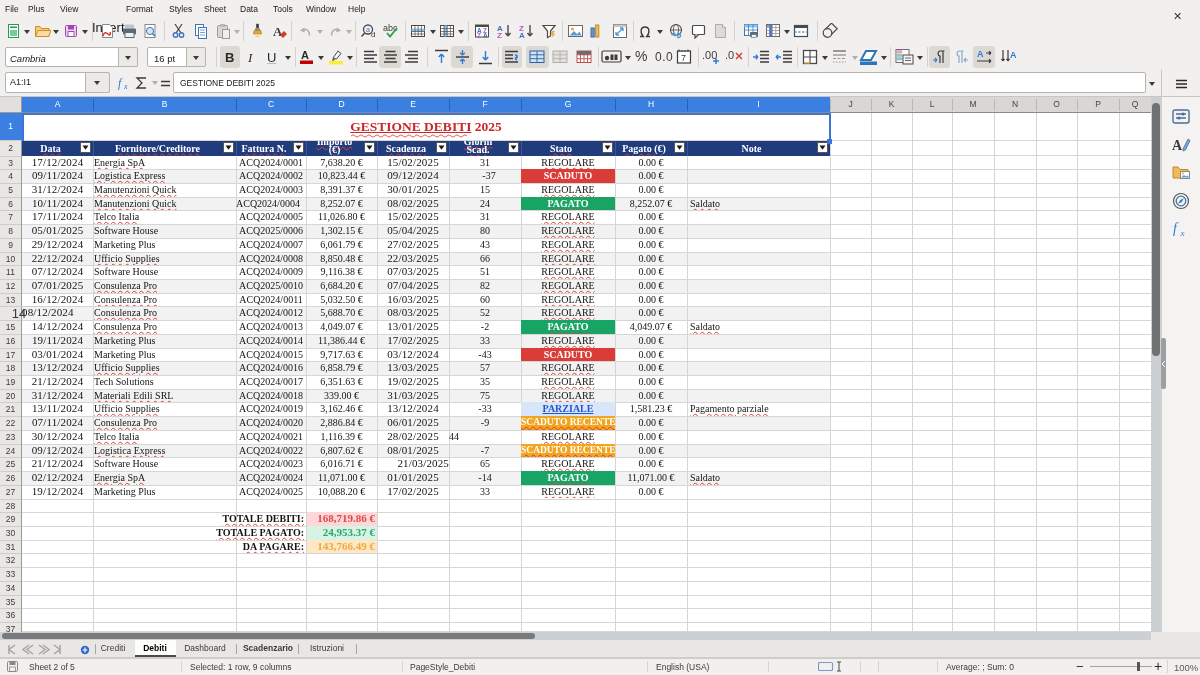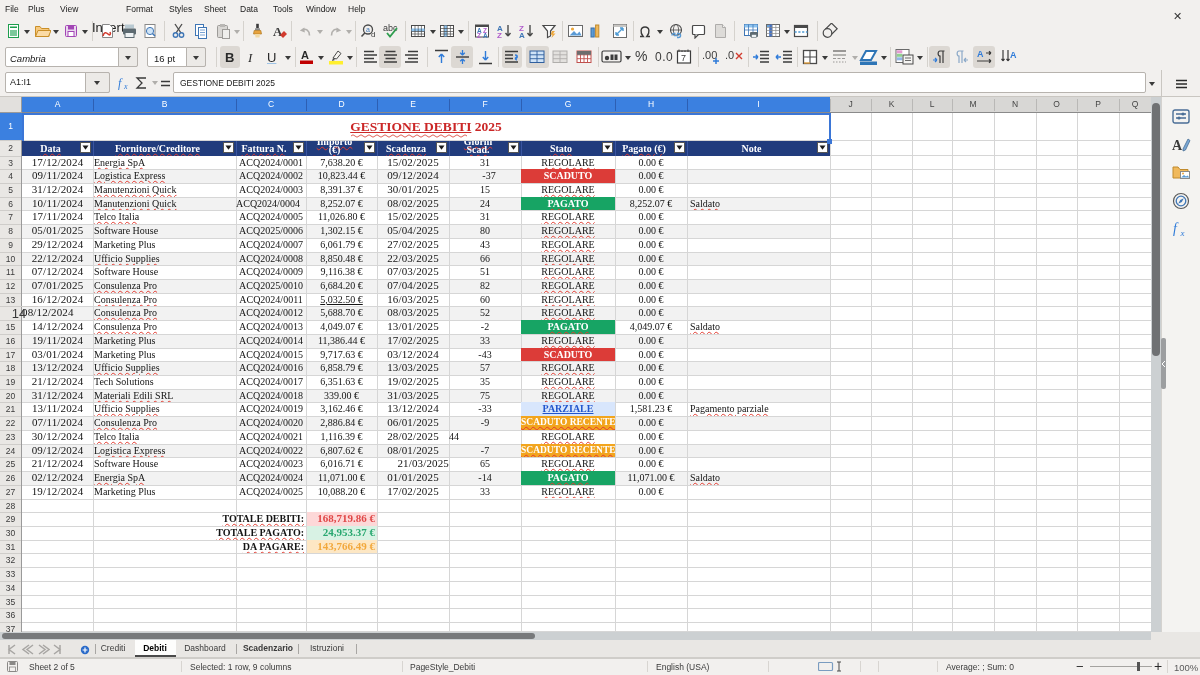--- a/index.html
+++ b/index.html
@@ -627,21 +627,21 @@
 <div class="cell " style="left:94px;top:278.98px;width:142px;height:13.72px;line-height:13.7px;text-align:left;"><span class="sp">Consulenza Pro</span></div>
 <div class="cell " style="left:236px;top:278.98px;width:70px;height:13.72px;line-height:13.7px;text-align:center;">ACQ2025/0010</div>
 <div class="cell " style="left:306px;top:278.98px;width:71px;height:13.72px;line-height:13.7px;text-align:center;">6,684.20 €</div>
 <div class="cell " style="left:377px;top:278.98px;width:72px;height:13.72px;line-height:13.7px;text-align:center;font-size:11px;letter-spacing:0.15px">07/04/2025</div>
 <div class="cell " style="left:449px;top:278.98px;width:72px;height:13.72px;line-height:13.7px;text-align:center;">82</div>
 <div class="cell " style="left:521px;top:278.98px;width:94px;height:13.72px;line-height:13.7px;text-align:center;"><span class="sp">REGOLARE</span></div>
 <div class="cell " style="left:615px;top:278.98px;width:72px;height:13.72px;line-height:13.7px;text-align:center;">0.00 €</div>
 <div class="cell " style="left:22px;top:292.70000000000005px;width:71px;height:13.72px;line-height:13.7px;text-align:center; font-size:11px;letter-spacing:0.15px">16/12/2024</div>
 <div class="cell " style="left:94px;top:292.70000000000005px;width:142px;height:13.72px;line-height:13.7px;text-align:left;"><span class="sp">Consulenza Pro</span></div>
 <div class="cell " style="left:236px;top:292.70000000000005px;width:70px;height:13.72px;line-height:13.7px;text-align:center;">ACQ2024/0011</div>
-<div class="cell " style="left:306px;top:292.70000000000005px;width:71px;height:13.72px;line-height:13.7px;text-align:center;text-decoration:underline;">5,032.50 €</div>
+<div class="cell " style="left:306px;top:292.70000000000005px;width:71px;height:13.72px;line-height:13.7px;text-align:center;">5,032.50 €</div>
 <div class="cell " style="left:377px;top:292.70000000000005px;width:72px;height:13.72px;line-height:13.7px;text-align:center;font-size:11px;letter-spacing:0.15px">16/03/2025</div>
 <div class="cell " style="left:449px;top:292.70000000000005px;width:72px;height:13.72px;line-height:13.7px;text-align:center;">60</div>
 <div class="cell " style="left:521px;top:292.70000000000005px;width:94px;height:13.72px;line-height:13.7px;text-align:center;"><span class="sp">REGOLARE</span></div>
 <div class="cell " style="left:615px;top:292.70000000000005px;width:72px;height:13.72px;line-height:13.7px;text-align:center;">0.00 €</div>
 <div class="cell " style="left:22px;top:306.42px;width:71px;height:13.72px;line-height:13.7px;text-align:left; font-size:11px;letter-spacing:0.15px">08/12/2024</div>
 <div class="cell " style="left:94px;top:306.42px;width:142px;height:13.72px;line-height:13.7px;text-align:left;"><span class="sp">Consulenza Pro</span></div>
 <div class="cell " style="left:236px;top:306.42px;width:70px;height:13.72px;line-height:13.7px;text-align:center;">ACQ2024/0012</div>
 <div class="cell " style="left:306px;top:306.42px;width:71px;height:13.72px;line-height:13.7px;text-align:center;">5,688.70 €</div>
 <div class="cell " style="left:377px;top:306.42px;width:72px;height:13.72px;line-height:13.7px;text-align:center;font-size:11px;letter-spacing:0.15px">08/03/2025</div>
 <div class="cell " style="left:449px;top:306.42px;width:72px;height:13.72px;line-height:13.7px;text-align:center;">52</div>

